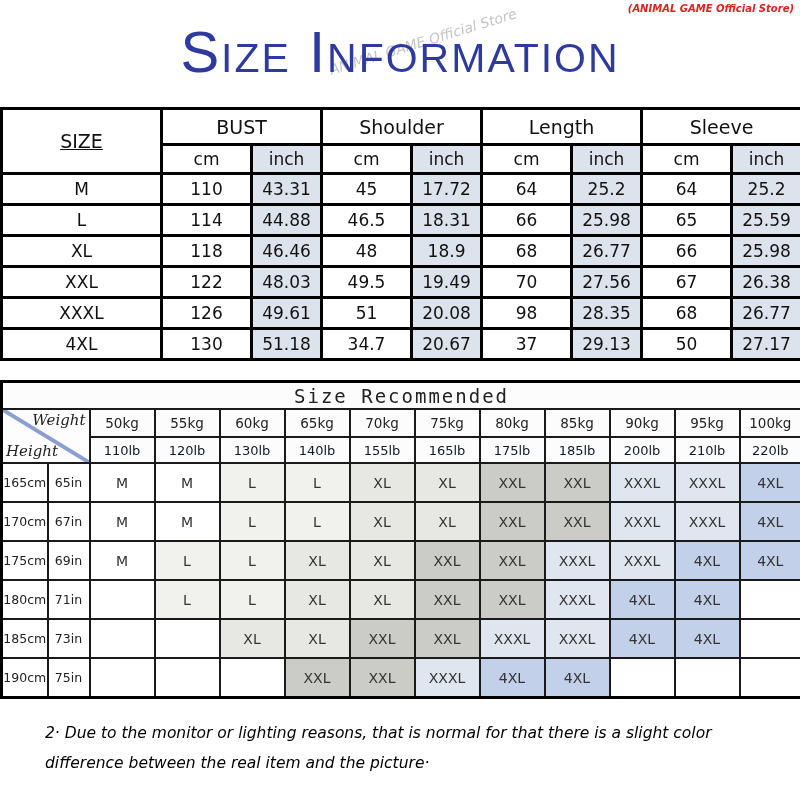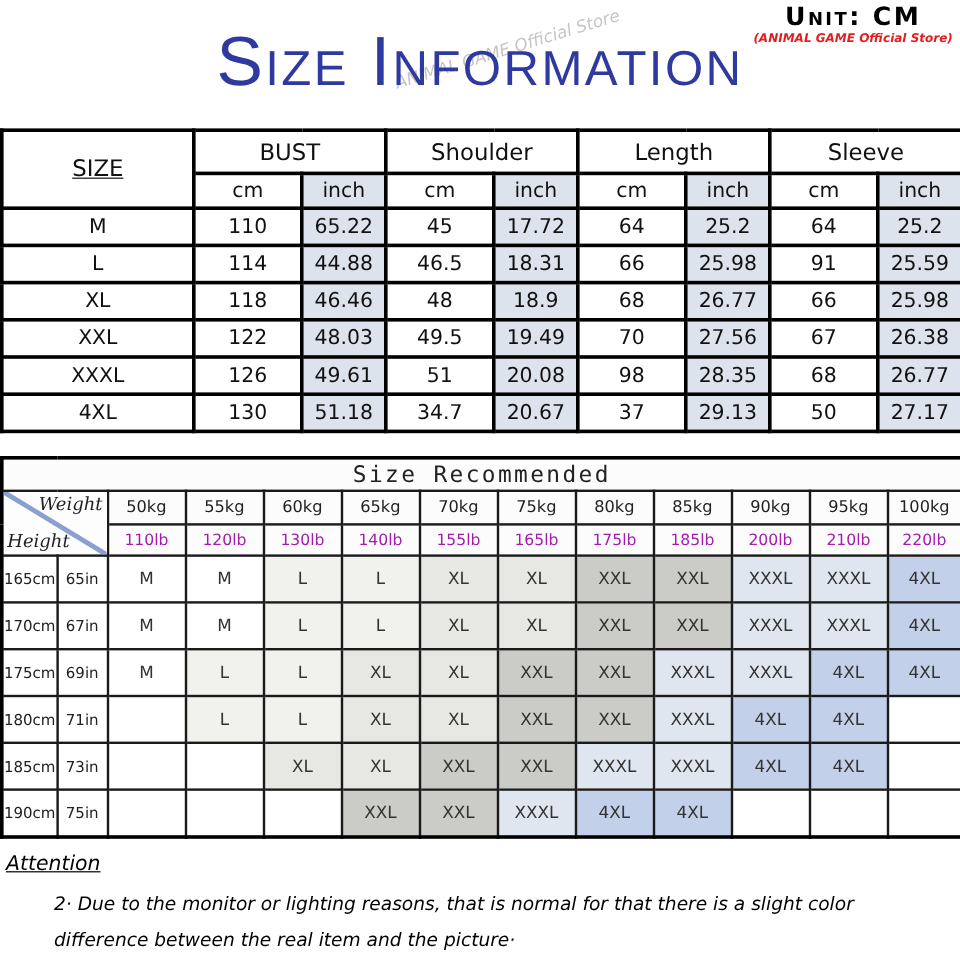--- a/index.html
+++ b/index.html
@@ -40,37 +40,36 @@
     border:2px solid #1a1a1a;text-align:center;vertical-align:middle;
     font-weight:normal;padding:0;overflow:hidden;white-space:nowrap;
   }
   .rec-table{border:3px solid #000;}
   .rec-title{
     height:25px;background:#efefef;
     font-family:"DejaVu Sans Mono", monospace;font-size:19px;letter-spacing:2px;color:#222;
   }
   .rec-table thead th{background:#fcfcfc;}
   .rec-table tr.kg-row th{height:26px;font-size:13.5px;color:#222;}
-  .rec-table tr.lb-row th{height:24px;font-size:13px;color:#a21caf;}
+  .rec-table tr.lb-row th{height:24px;font-size:13px;color:#0f172a;}
   .corner-diag{position:relative;background:#fdfdfd !important;margin-left:46px;}
   .corner-diag svg{position:absolute;top:0;left:0;width:100%;height:100%;}
   .corner-diag .w-label{position:absolute;top:1px;right:3px;font-style:italic;font-size:15px;font-family:"DejaVu Serif", serif;}
   .corner-diag .h-label{position:absolute;bottom:2px;left:3px;font-style:italic;font-size:15px;font-family:"DejaVu Serif", serif;}
   .rec-table tbody td{height:37px;font-size:14px;color:#333;background:#ffffff;}
   .rec-table tbody td.h-cm,.rec-table tbody td.h-in{font-size:12.5px;color:#222;}
   
   .attention{position:absolute;top:710px;left:5px;width:740px;font-style:italic;color:#000;}
   .attn-head{font-size:17px;text-decoration:underline;}
   .attn-item{margin:8px 0 0 40px;font-size:15.5px;line-height:30px;width:700px;}
 </style>
 </head>
 <body>
 
 <div class="unit-block">
-  <div class="unit-label">Unit: CM</div>
   <div class="store-note">(ANIMAL GAME Official Store)</div>
 </div>
 
 <h1 class="page-title">Size Information</h1>
 <div class="watermark">ANIMAL GAME Official Store</div>
 
 <table class="size-table">
   <colgroup>
     <col style="width:160px">
     <col style="width:90px">
@@ -98,37 +97,37 @@
       <th class="cm">cm</th>
       <th class="inch">inch</th>
       <th class="cm">cm</th>
       <th class="inch">inch</th>
     </tr>
   </thead>
   <tbody id="size-body">
       <tr>
         <td class="size-name">M</td>
         <td class="cm">110</td>
-        <td class="inch">65.22</td>
+        <td class="inch">43.31</td>
         <td class="cm">45</td>
         <td class="inch">17.72</td>
         <td class="cm">64</td>
         <td class="inch">25.2</td>
         <td class="cm">64</td>
         <td class="inch">25.2</td>
       </tr>
       <tr>
         <td class="size-name">L</td>
         <td class="cm">114</td>
         <td class="inch">44.88</td>
         <td class="cm">46.5</td>
         <td class="inch">18.31</td>
         <td class="cm">66</td>
         <td class="inch">25.98</td>
-        <td class="cm">91</td>
+        <td class="cm">65</td>
         <td class="inch">25.59</td>
       </tr>
       <tr>
         <td class="size-name">XL</td>
         <td class="cm">118</td>
         <td class="inch">46.46</td>
         <td class="cm">48</td>
         <td class="inch">18.9</td>
         <td class="cm">68</td>
         <td class="inch">26.77</td>
@@ -313,15 +312,14 @@
         <td class="rt-cell" style="background: rgb(195, 208, 234);">4XL</td>
         <td class="rt-cell" style="background: rgb(195, 208, 234);">4XL</td>
         <td class="rt-cell"></td>
         <td class="rt-cell"></td>
         <td class="rt-cell"></td>
       </tr>
     </tbody>
 </table>
 
 <div class="attention">
-  <div class="attn-head">Attention</div>
   <div class="attn-item">2·  Due to the monitor or lighting reasons, that is normal for that there is a slight color difference between the real item and the picture·</div>
 </div>
 
 </body></html>

